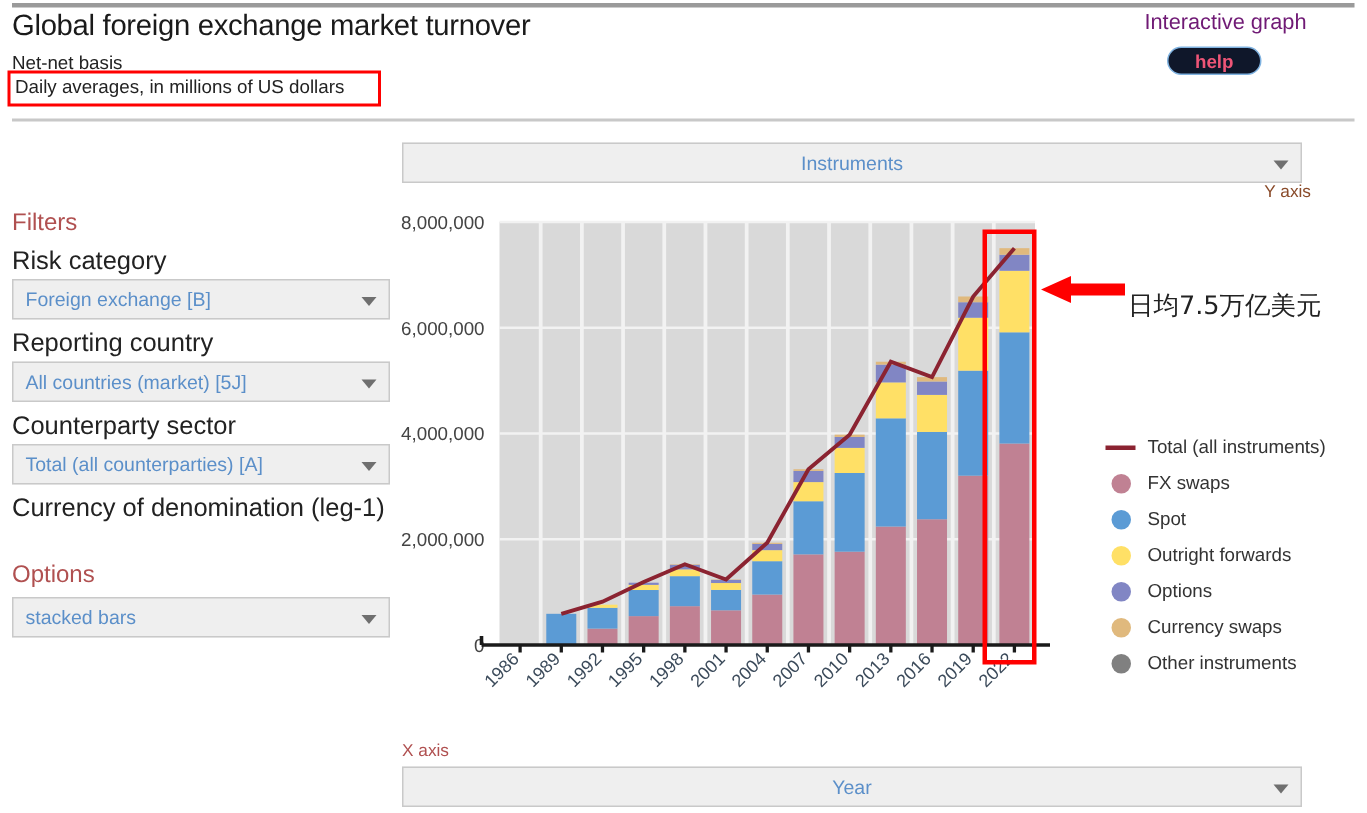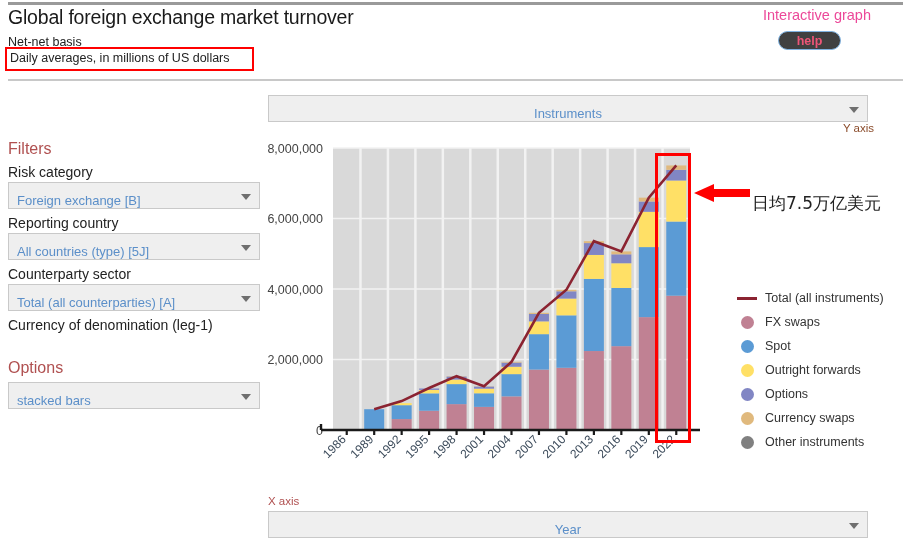--- a/index.html
+++ b/index.html
@@ -29,47 +29,47 @@
   #subtitle-2 {
     position: absolute; left: 10px; top: 51px;
     font-size: 12.5px; color: #222;
   }
   #subtitle-box {
     position: absolute; left: 5px; top: 47px; width: 249px; height: 24px;
     border: 2.5px solid #ff0000;
   }
   #interactive-graph-link {
     position: absolute; right: 40px; top: 7px;
-    font-size: 14.5px; color: #ec4899;
+    font-size: 14.5px; color: #701a75;
     cursor: pointer;
   }
   #help-button {
     position: absolute; right: 70px; top: 31px;
     width: 63px; height: 19px;
     border: 1.3px solid #7fb2e0; border-radius: 10px;
     color: #ee5577; font-size: 12.5px; font-weight: bold;
     display: flex; align-items: center; justify-content: center;
-    background: #404040; cursor: pointer;
+    background: #0f172a; cursor: pointer;
   }
   #header-rule {
     position: absolute; left: 8px; top: 79px; width: 895px; height: 2px;
     background: #c8c8c8;
   }
 
   
   #sidebar { position: absolute; left: 8px; top: 140px; width: 252px; }
   .section-head {
     font-size: 16px; color: #b05050; margin: 0 0 5px 0; font-weight: normal;
   }
-  .field-label { font-size: 14px; color: #222; margin: 6px 0 2px 0; }
+  .field-label { font-size: 17px; color: #222; margin: 6px 0 2px 0; }
   .select-box {
     position: relative;
     height: 27px; border: 1px solid #c9c9c9; border-radius: 0;
     background: #efefef;
-    display: flex; align-items: flex-end;
+    display: flex; align-items: center;
     padding: 0 22px 0 8px;
     font-size: 13px; color: #5b8fc9;
     cursor: pointer;
     white-space: nowrap; overflow: hidden;
   }
   .select-box .caret {
     position: absolute; right: 8px; top: 50%;
     width: 0; height: 0; margin-top: -2px;
     border-left: 5px solid transparent;
     border-right: 5px solid transparent;
@@ -149,21 +149,21 @@
   <div class="section-head">Filters</div>
 
   <div class="field-label">Risk category</div>
   <div class="select-box">
     <span>Foreign exchange [B]</span>
     <span class="caret"></span>
   </div>
 
   <div class="field-label">Reporting country</div>
   <div class="select-box">
-    <span>All countries (type) [5J]</span>
+    <span>All countries (market) [5J]</span>
     <span class="caret"></span>
   </div>
 
   <div class="field-label">Counterparty sector</div>
   <div class="select-box">
     <span>Total (all counterparties) [A]</span>
     <span class="caret"></span>
   </div>
 
   <div class="field-label">Currency of denomination (leg-1)</div>

